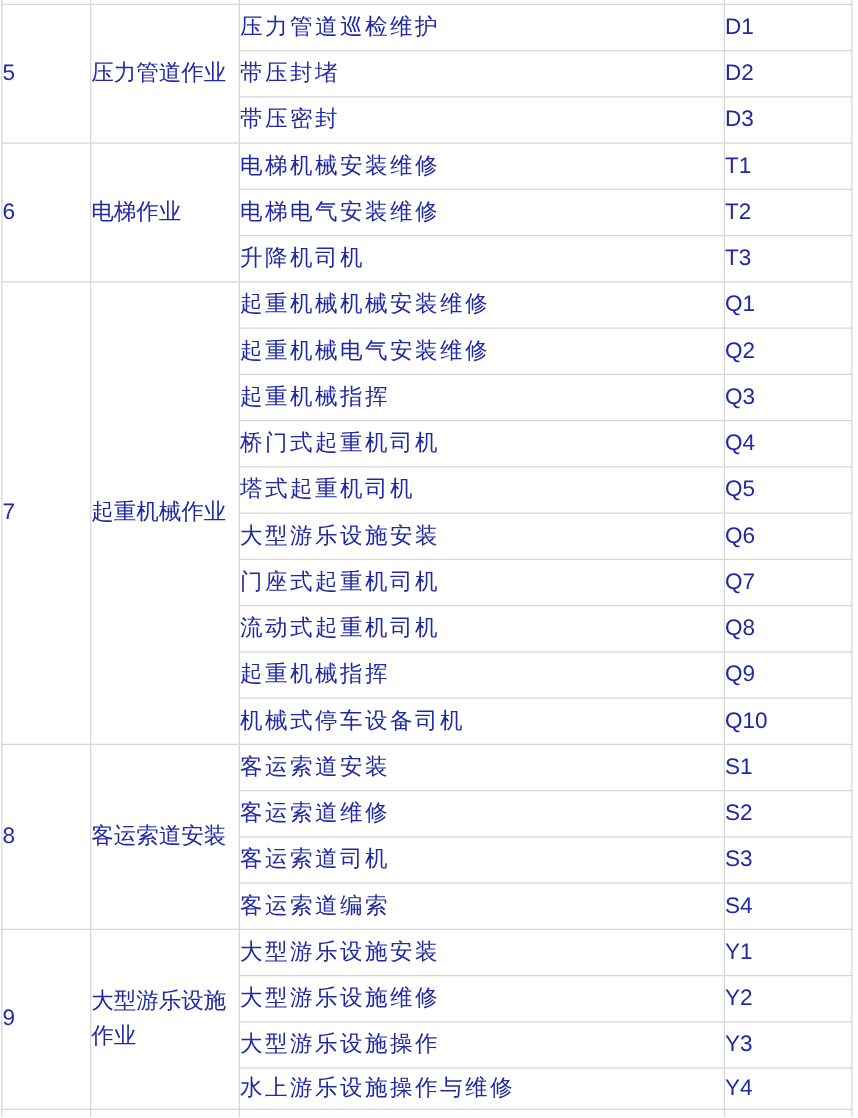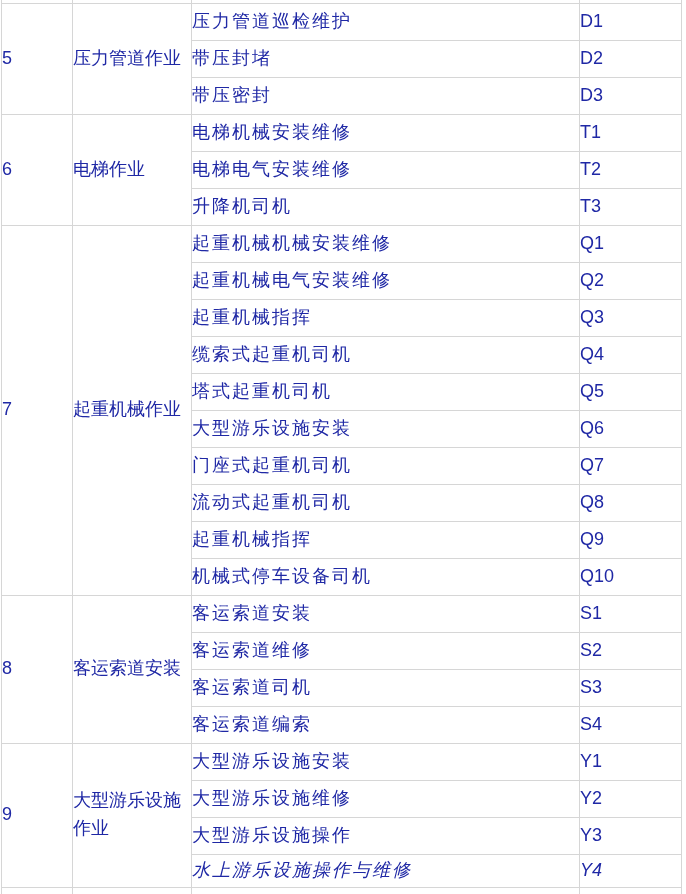--- a/index.html
+++ b/index.html
@@ -25,21 +25,21 @@
     border: 1px solid #d6d6d6;
     color: #1f28a5;
     font-size: 18px;
     line-height: 1.55;
     vertical-align: middle;
     padding: 0;
     overflow: hidden;
     word-break: break-all;
   }
   tr.data-row { height: 37px; }
-  tr.data-row.short { height: 33px; font-style: italic; }
+  tr.data-row.short { height: 33px; }
   tr.partial-top { height: 3px; }
   tr.partial-top td { border-top: none; }
   tr.partial-bottom { height: 16px; }
   td.num  { padding-left: 14px; }
   td.cat  { padding-left: 10px; padding-right: 0; }
   td.item { padding-left: 8px; letter-spacing: 2px; }
   td.code { padding-left: 13px; }
 </style>
 </head>
 <body>
@@ -99,21 +99,21 @@
       </tr>
       <tr class="data-row">
         <td class="item">起重机械电气安装维修</td>
         <td class="code">Q2</td>
       </tr>
       <tr class="data-row">
         <td class="item">起重机械指挥</td>
         <td class="code">Q3</td>
       </tr>
       <tr class="data-row">
-        <td class="item">缆索式起重机司机</td>
+        <td class="item">桥门式起重机司机</td>
         <td class="code">Q4</td>
       </tr>
       <tr class="data-row">
         <td class="item">塔式起重机司机</td>
         <td class="code">Q5</td>
       </tr>
       <tr class="data-row">
         <td class="item">大型游乐设施安装</td>
         <td class="code">Q6</td>
       </tr>

